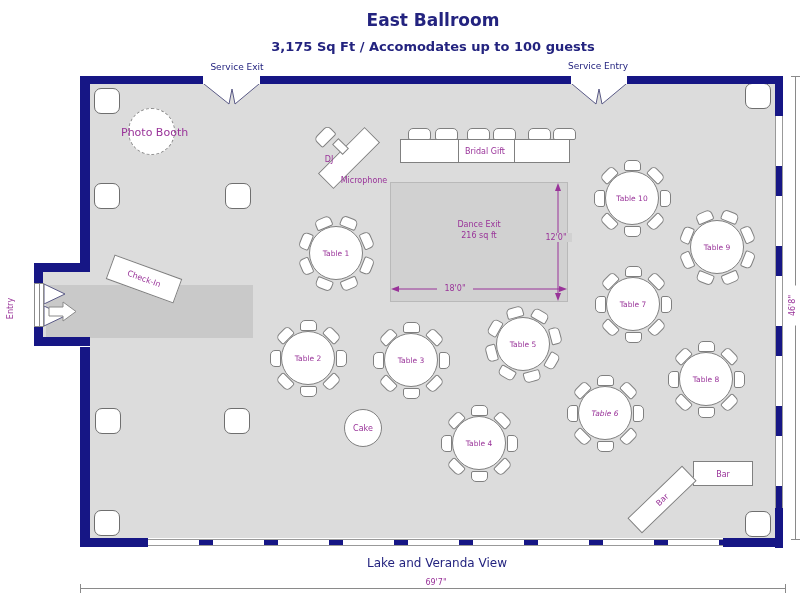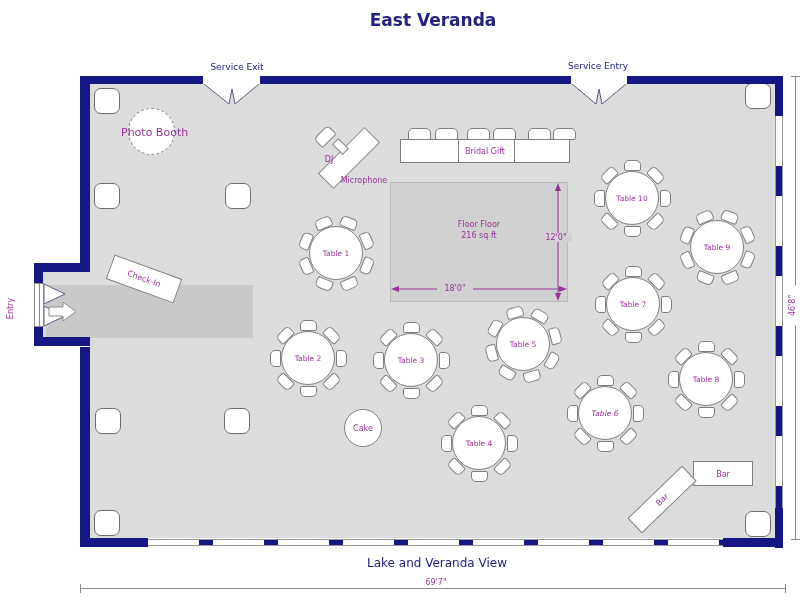--- a/index.html
+++ b/index.html
@@ -102,29 +102,30 @@
   .dim-total{background:#ffffff;padding:0 3px;}
   .dim-w-total{left:403px;top:578px;width:60px;}
   .dim-h-total{left:772px;top:301px;width:34px;transform:rotate(-90deg);}
   svg{display:block;}
 </style>
 </head>
 <body>
 
 <div id="canvas">
 
-  <div class="abs title">East Veranda</div>
+  <div class="abs title">East Ballroom</div>
+  <div class="abs subtitle">3,175 Sq Ft / Accomodates up to 100 guests</div>
 
   <div class="abs floor"></div>
   <div class="abs alcove-floor"></div>
   <div class="abs walkway"></div>
 
   <div class="abs dance-floor"></div>
   <div class="abs lbl dance-lbl">
-    <div>Floor Floor</div>
+    <div>Dance Exit</div>
     <div>216 sq ft</div>
   </div>
   <svg class="abs dim-svg" width="178" height="120">
     <line x1="168" y1="6" x2="168" y2="114" stroke="#993399" stroke-width="1"></line>
     <polygon points="168,1 165,9 171,9" fill="#993399"></polygon>
     <polygon points="168,119 165,111 171,111" fill="#993399"></polygon>
     <line x1="6" y1="107" x2="172" y2="107" stroke="#993399" stroke-width="1"></line>
     <polygon points="1,107 9,104 9,110" fill="#993399"></polygon>
     <polygon points="177,107 169,104 169,110" fill="#993399"></polygon>
   </svg>

